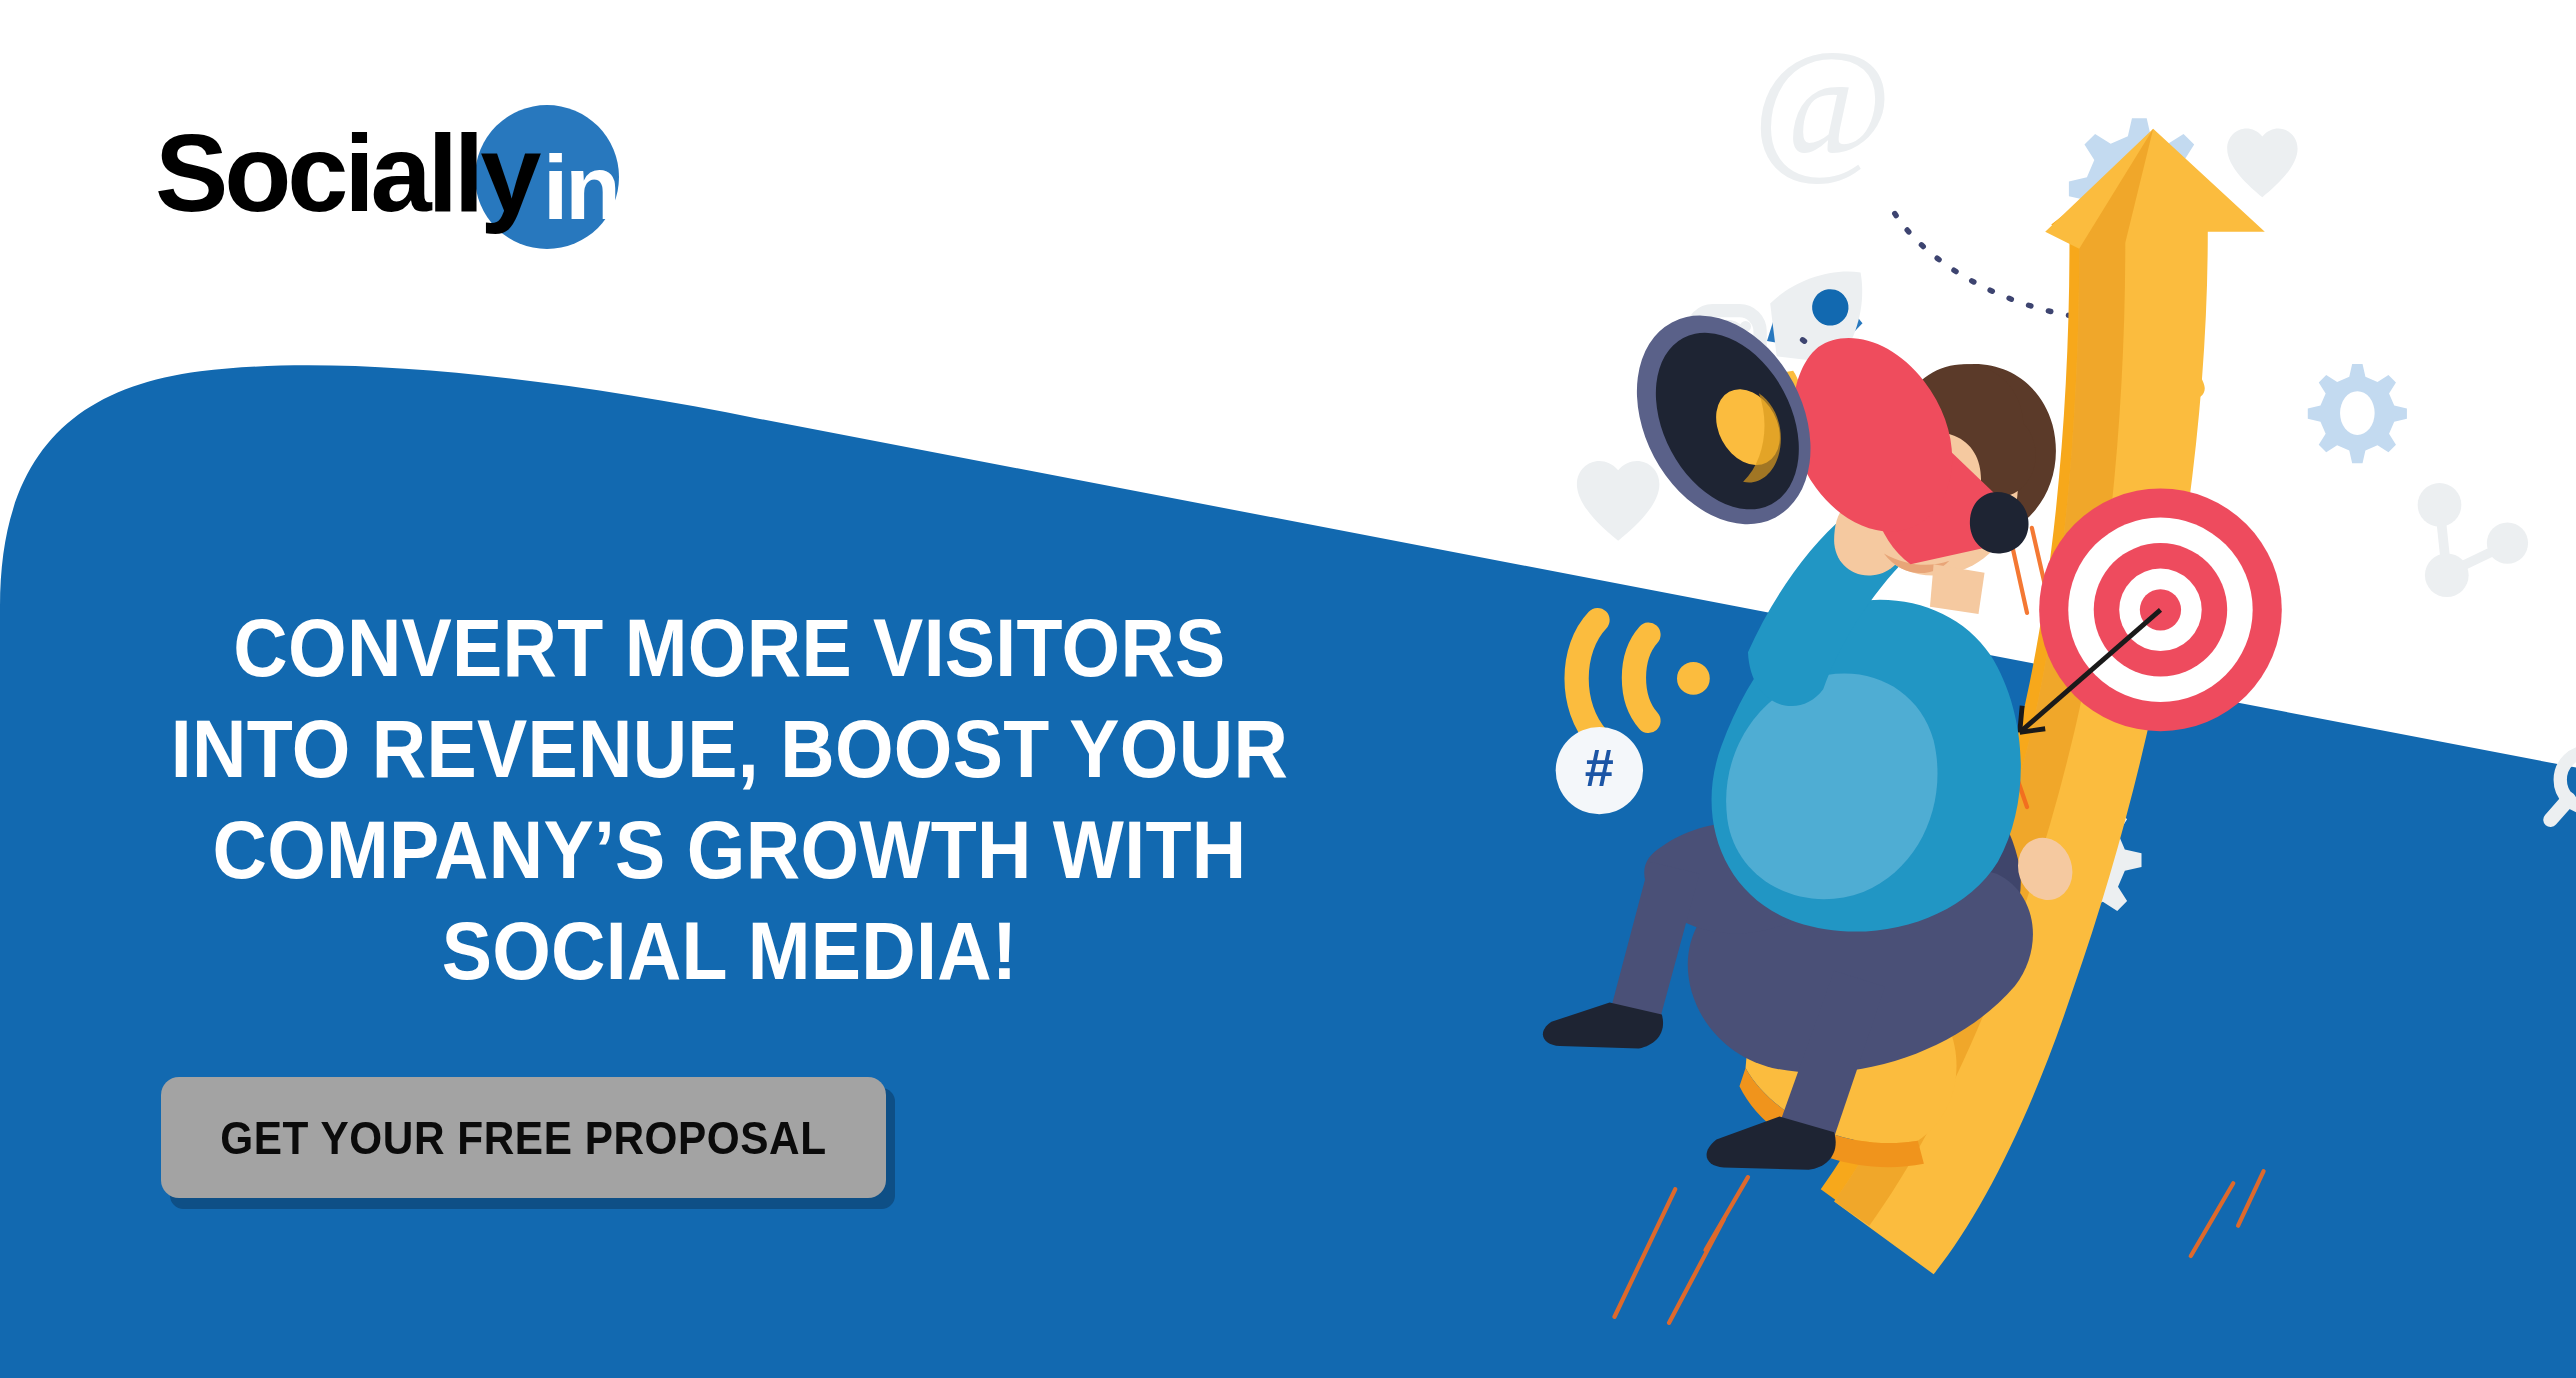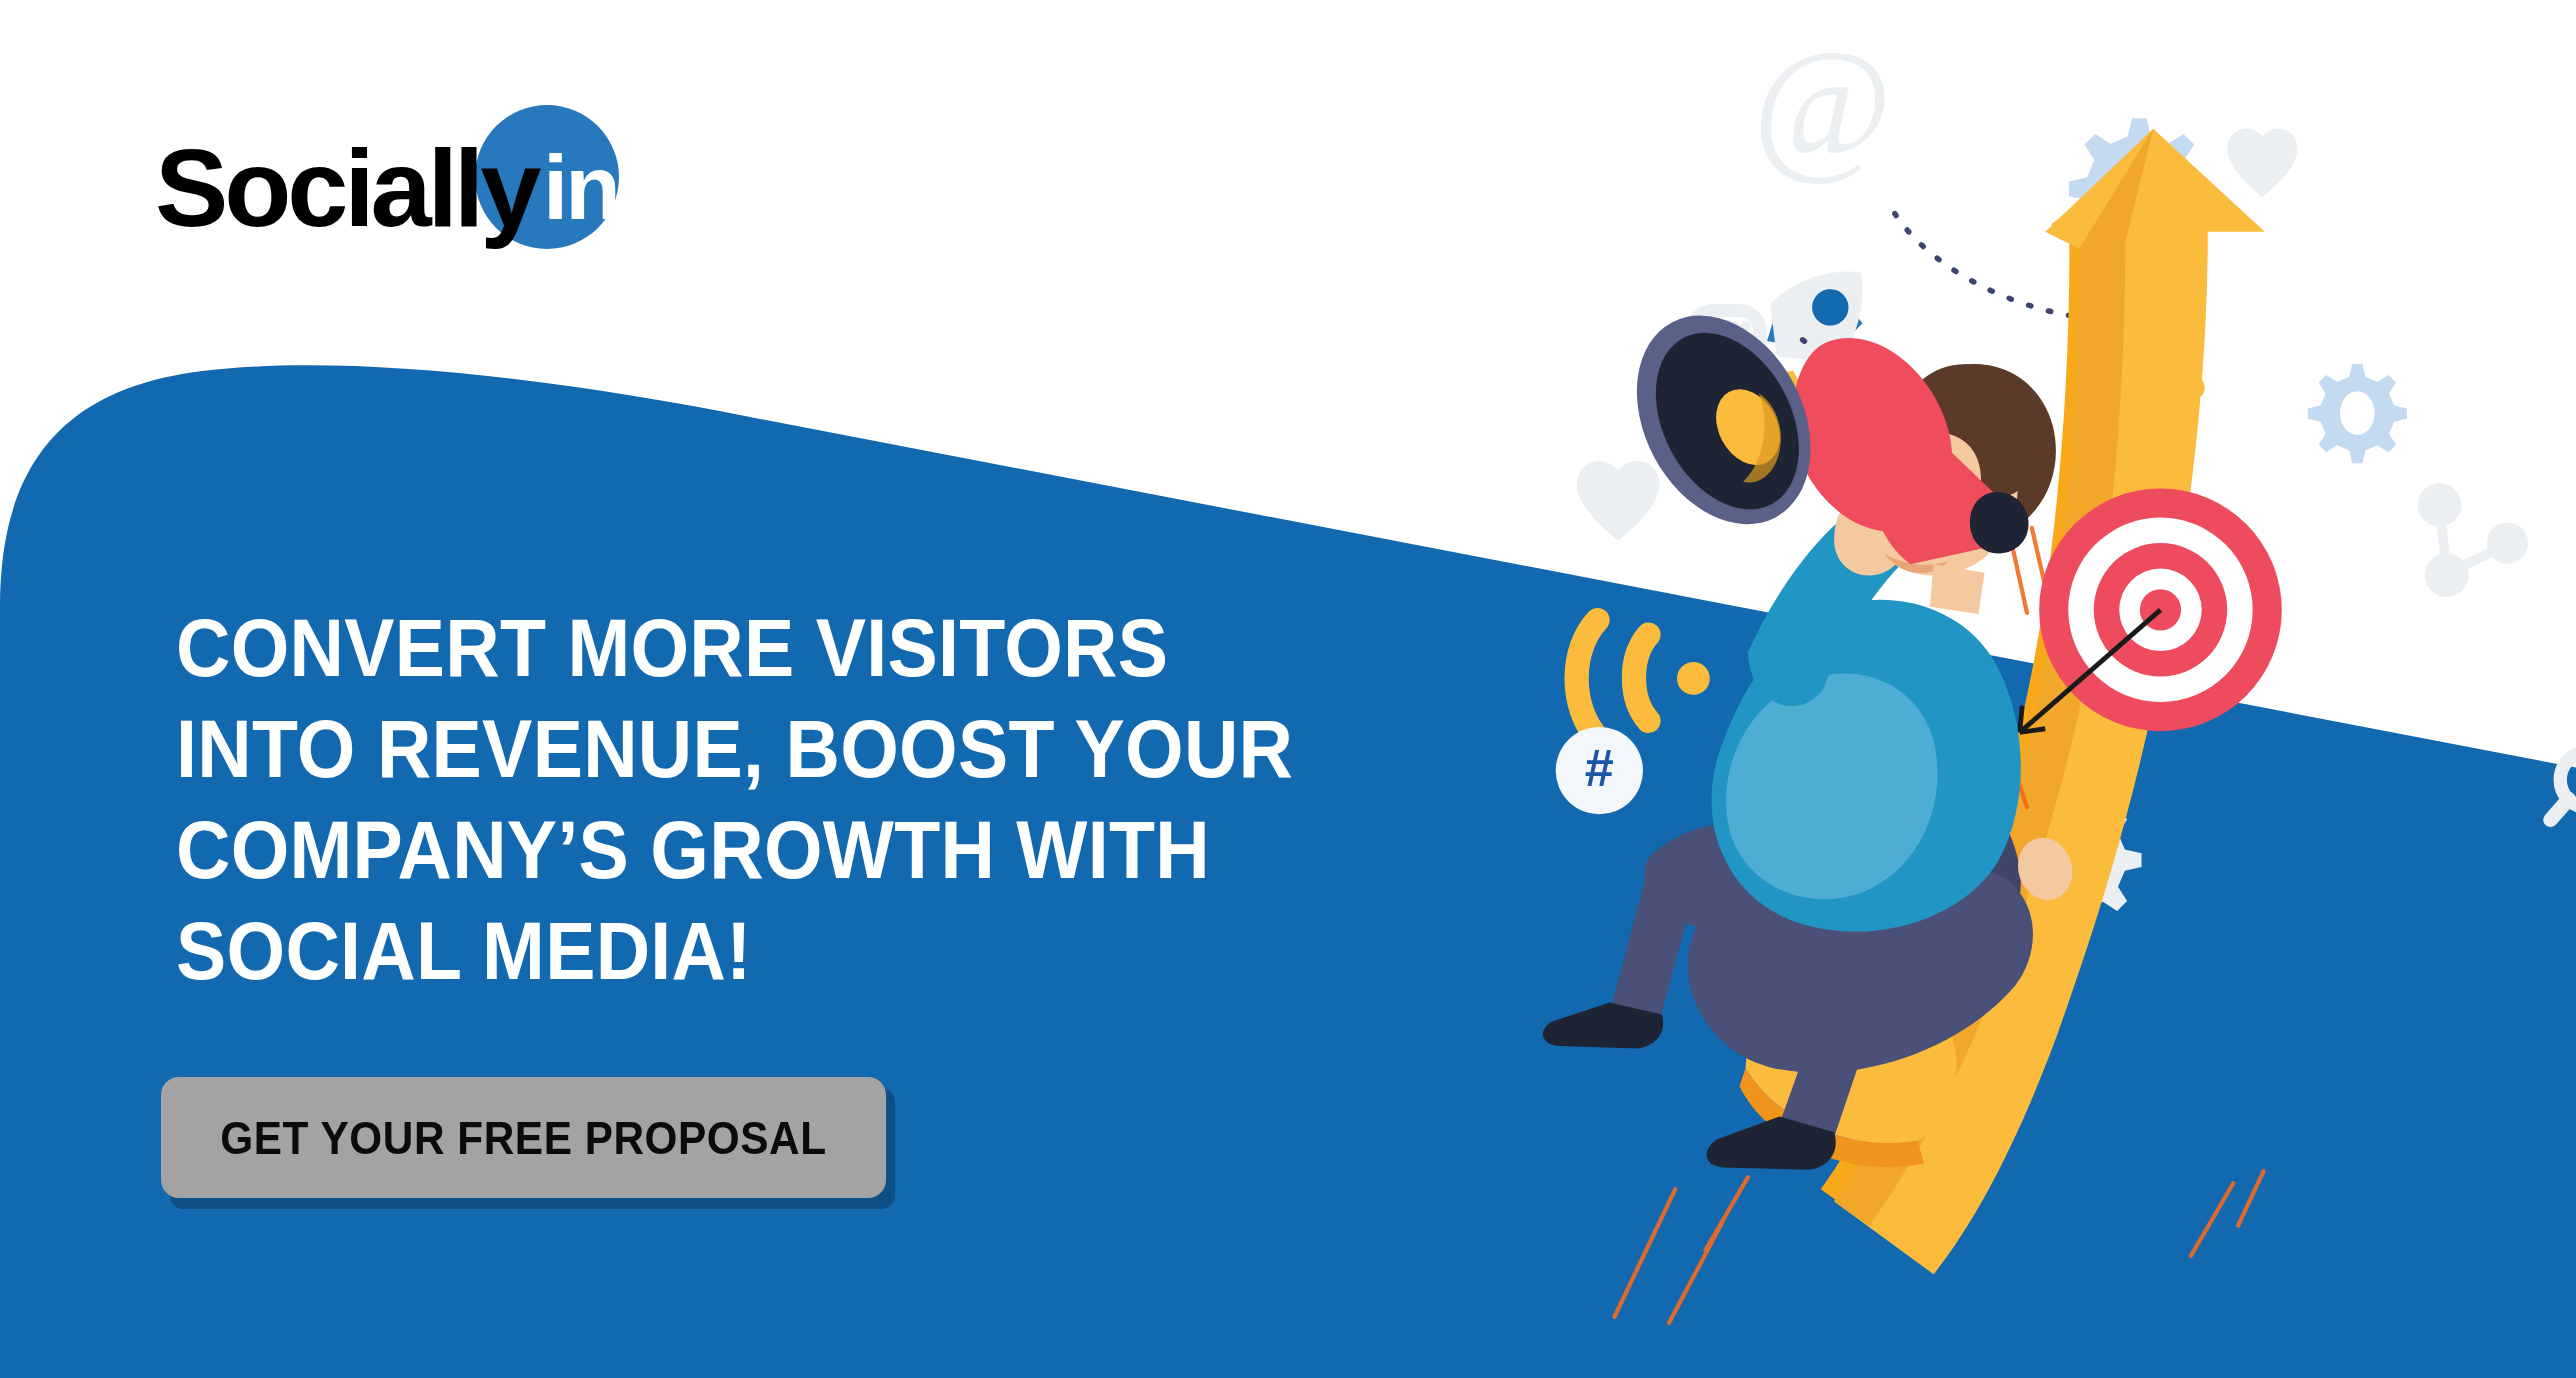--- a/index.html
+++ b/index.html
@@ -29,21 +29,21 @@
   }
 
   
   .logo {
     position: absolute;
     left: 155px;
     top: 118px;
     width: 546px;
     height: 140px;
     display: flex;
-    align-items: center;
+    align-items: flex-start;
   }
   .logo-wordmark {
     font-family: "Liberation Sans", sans-serif;
     font-weight: bold;
     font-size: 110px;
     letter-spacing: -4.2px;
     color: #000000;
     line-height: 1;
     position: relative;
     z-index: 3;
@@ -68,24 +68,25 @@
     letter-spacing: -3px;
     color: #ffffff;
     line-height: 1;
     z-index: 4;
     margin-left: 30px;
   }
 
   
   .headline {
     position: absolute;
-    left: 176px;
+    left: 151px;
     top: 598px;
     width: 1244px;
     z-index: 20;
+    text-align: center;
   }
   .headline-line {
     font-family: "Liberation Sans Narrow", "Liberation Sans", sans-serif;
     font-weight: bold;
     font-size: 81px;
     line-height: 1.245;
     letter-spacing: 0.3px;
     color: #ffffff;
     white-space: nowrap;
     transform: scaleX(0.93);

